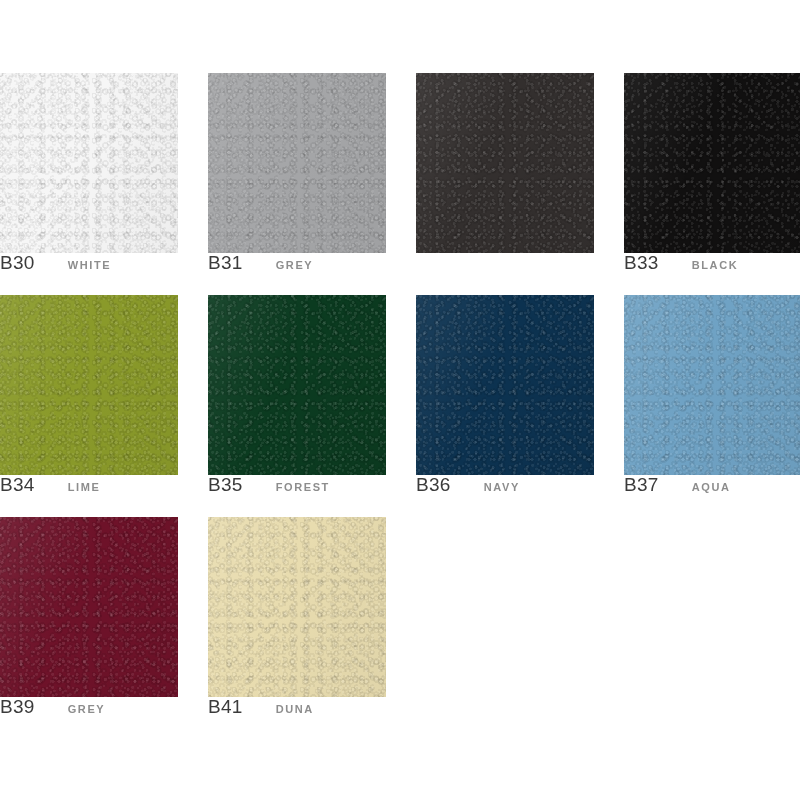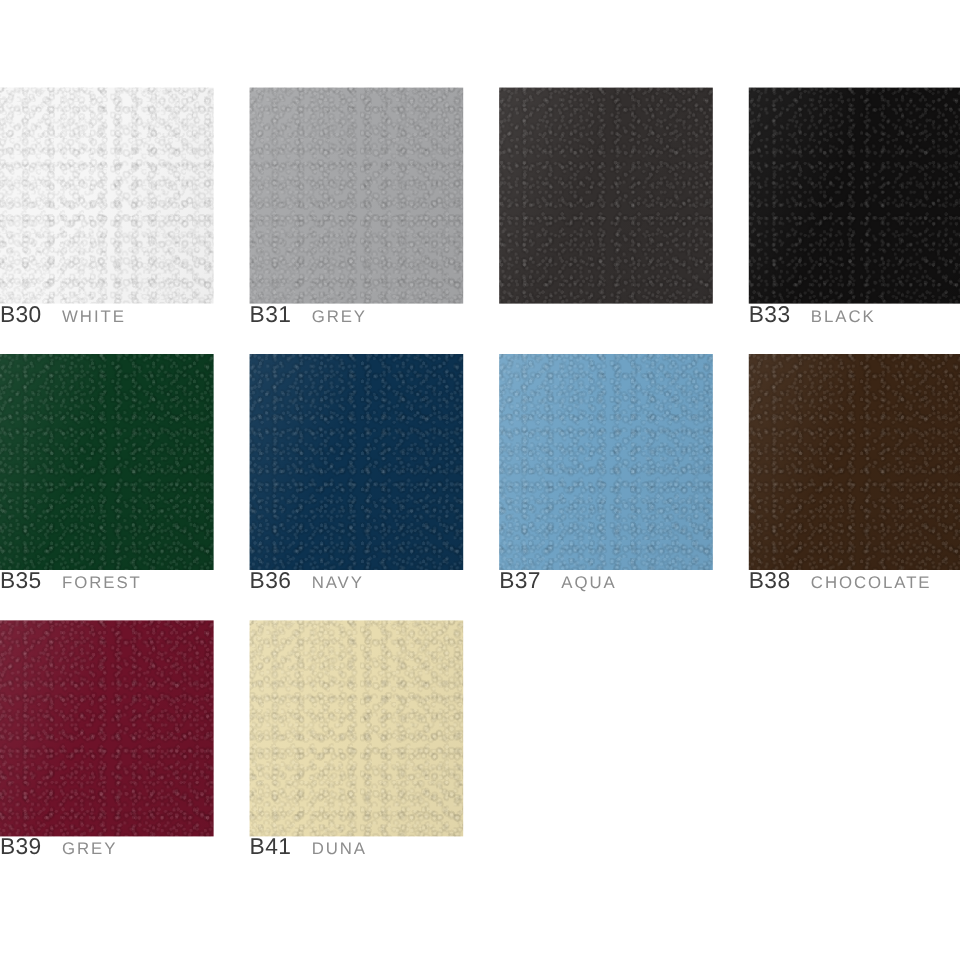--- a/index.html
+++ b/index.html
@@ -87,26 +87,26 @@
 
   .swatch-code {
     font-size: 19px;
     line-height: 19px;
     color: #3b3b3b;
     letter-spacing: 0.3px;
     font-weight: 400;
   }
 
   .swatch-name {
-    font-size: 14px;
+    font-size: 11px;
     line-height: 10px;
     color: #8d8d8d;
     letter-spacing: 1.6px;
-    font-weight: 400;
-    margin-left: 17px;
+    font-weight: 700;
+    margin-left: 33px;
   }
 </style>
 </head>
 <body>
 
 <div id="chart-root">
   <div class="swatch-grid">
 
     <div class="swatch-cell">
       <div class="swatch-chip" style="background-color: rgb(246, 246, 246);">
@@ -141,20 +141,30 @@
       <div class="swatch-chip" style="background-color: rgb(17, 16, 16);">
         <div class="grain"></div>
         <div class="sheen"></div>
       </div>
       <div class="swatch-label">
         <span class="swatch-code">B33</span>
         <span class="swatch-name">BLACK</span>
       </div>
     </div>
 
+    <div class="swatch-cell">
+      <div class="swatch-chip" style="background-color: rgb(138, 154, 42);">
+        <div class="grain"></div>
+        <div class="sheen"></div>
+      </div>
+      <div class="swatch-label">
+        <span class="swatch-code">B34</span>
+        <span class="swatch-name">LIME</span>
+      </div>
+    </div>
 
     <div class="swatch-cell">
       <div class="swatch-chip" style="background-color: rgb(11, 59, 32);">
         <div class="grain"></div>
         <div class="sheen"></div>
       </div>
       <div class="swatch-label">
         <span class="swatch-code">B35</span>
         <span class="swatch-name">FOREST</span>
       </div>
@@ -175,30 +185,20 @@
       <div class="swatch-chip" style="background-color: rgb(111, 162, 196);">
         <div class="grain"></div>
         <div class="sheen"></div>
       </div>
       <div class="swatch-label">
         <span class="swatch-code">B37</span>
         <span class="swatch-name">AQUA</span>
       </div>
     </div>
 
-    <div class="swatch-cell">
-      <div class="swatch-chip" style="background-color: rgb(59, 37, 20);">
-        <div class="grain"></div>
-        <div class="sheen"></div>
-      </div>
-      <div class="swatch-label">
-        <span class="swatch-code">B38</span>
-        <span class="swatch-name">CHOCOLATE</span>
-      </div>
-    </div>
 
     <div class="swatch-cell">
       <div class="swatch-chip" style="background-color: rgb(110, 18, 41);">
         <div class="grain"></div>
         <div class="sheen"></div>
       </div>
       <div class="swatch-label">
         <span class="swatch-code">B39</span>
         <span class="swatch-name">GREY</span>
       </div>

